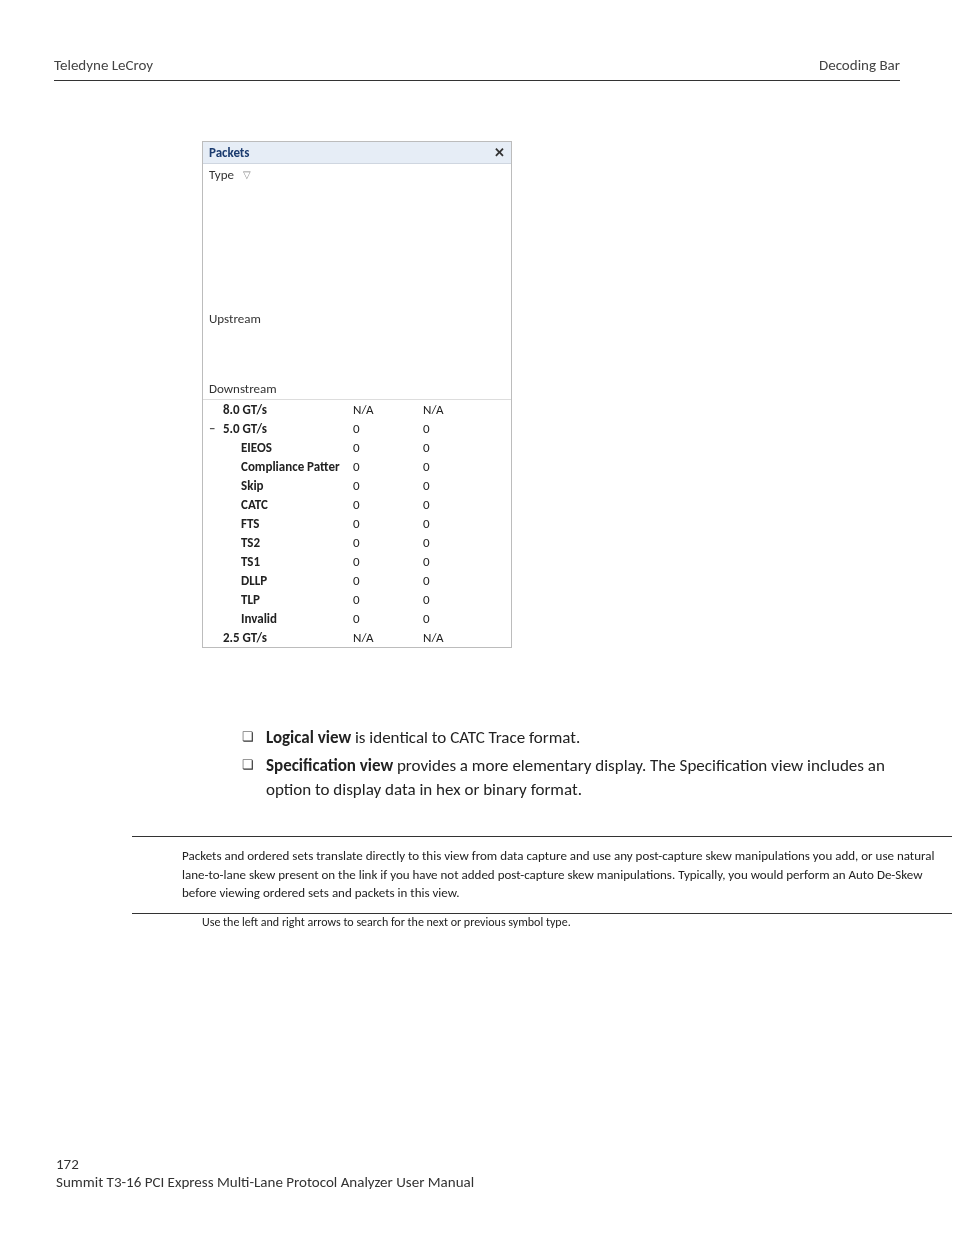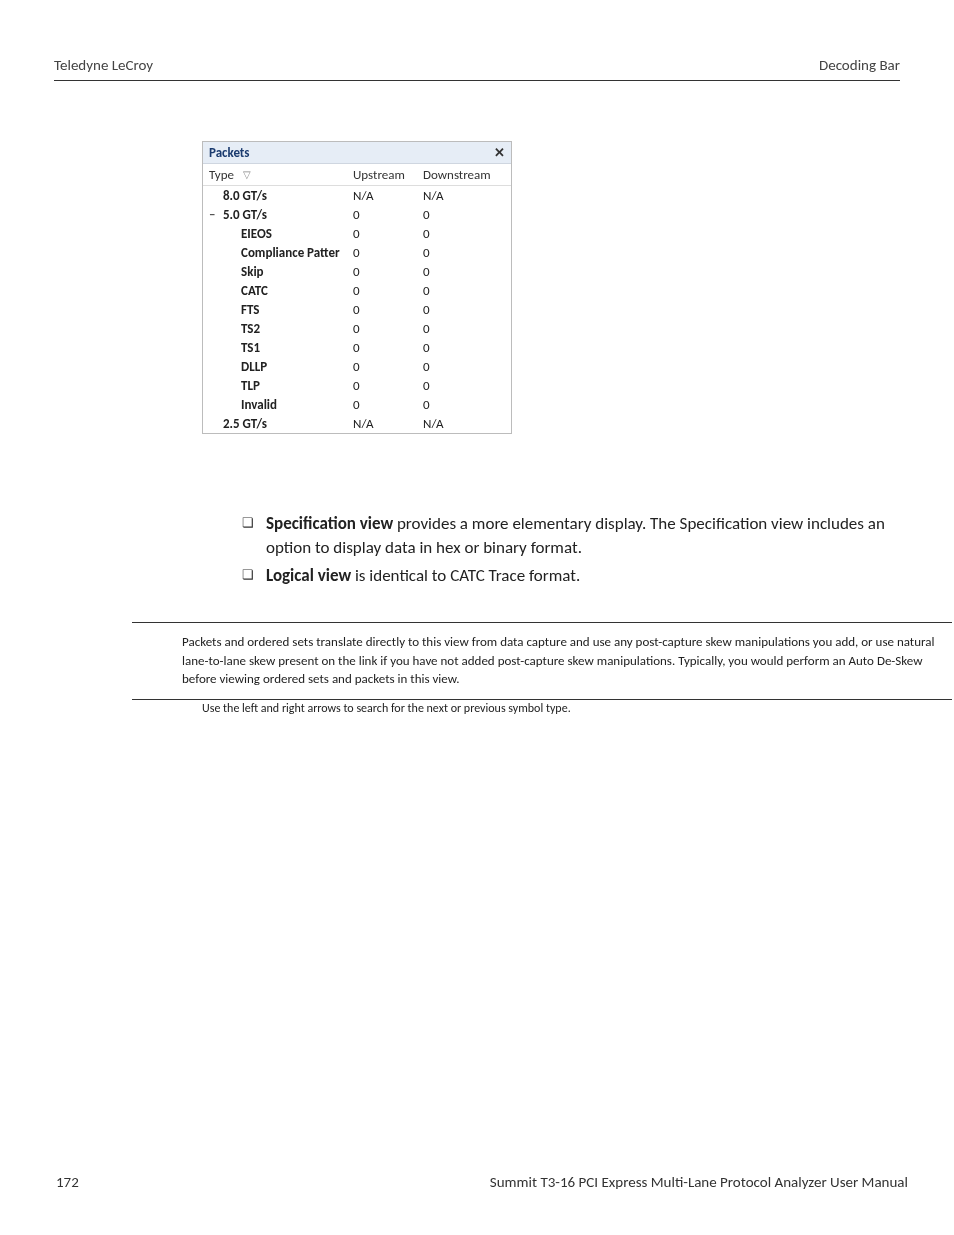--- a/index.html
+++ b/index.html
@@ -45,20 +45,21 @@
     padding: 3px 6px;
     border-bottom: 1px solid #cfd6e0;
   }
   .panel-title .t { font-weight: bold; color: #1b3b6f; }
   .panel-title .x { font-weight: bold; color: #333; cursor: default; }
   .col-head {
     display: flex;
     border-bottom: 1px solid #ddd;
     padding: 3px 6px;
     color: #333;
+    flex-direction: column;
   }
   .col-head .c1 { flex: 0 0 144px; }
   .col-head .c2 { flex: 0 0 70px; }
   .col-head .c3 { flex: 1; }
   .sort-glyph {
     display:inline-block;
     margin-left: 6px;
     font-size: 10px;
     color: #888;
     transform: translateY(-1px);
@@ -125,20 +126,21 @@
   }
   .footer-row {
     position: absolute;
     bottom: 44px;
     left: 56px;
     right: 46px;
     display: flex;
     justify-content: space-between;
     font-size: 15px;
     color: #333;
+    flex-direction: column;
   }
 </style>
 </head>
 <body>
 
 <div class="page">
   <div class="header-row">
     <span>Teledyne LeCroy</span>
     <span>Decoding Bar</span>
   </div>
@@ -223,24 +225,24 @@
             <div class="c2">N/A</div>
             <div class="c3">N/A</div>
           </div>
         </div>
     </div>
   </div>
 
   <div class="body-text">
     <ul class="bullets">
       <li>
-        <strong>Specification view</strong><span> provides a more elementary display. The Specification view includes an option to display data in hex or binary format.</span>
+        <strong>Logical view</strong><span> is identical to CATC Trace format.</span>
       </li>
       <li>
-        <strong>Logical view</strong><span> is identical to CATC Trace format.</span>
+        <strong>Specification view</strong><span> provides a more elementary display. The Specification view includes an option to display data in hex or binary format.</span>
       </li>
     </ul>
 
     <div class="note-box">
       <span>Packets and ordered sets translate directly to this view from data capture and use any post-capture skew manipulations you add, or use natural lane-to-lane skew present on the link if you have not added post-capture skew manipulations. Typically, you would perform an Auto De-Skew before viewing ordered sets and packets in this view.</span>
     </div>
 
     <p class="after-note">
       <span>Use the left and right arrows to search for the next or previous symbol type.</span>
     </p>

